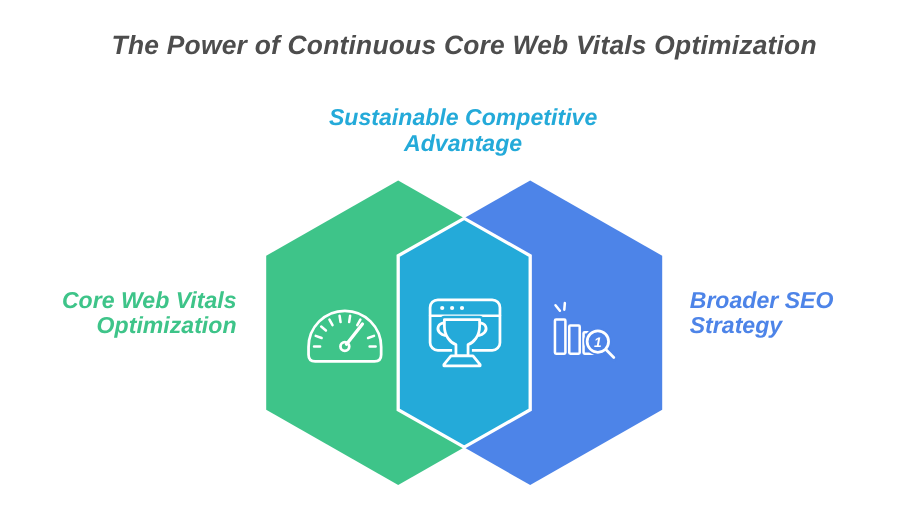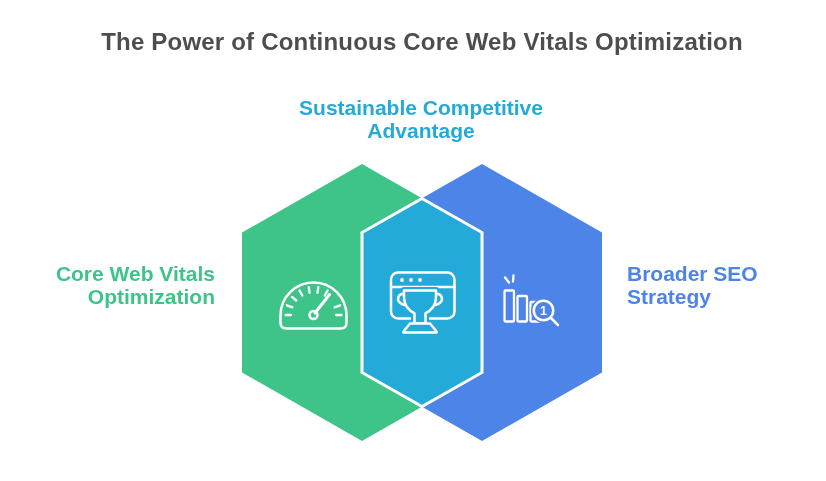--- a/index.html
+++ b/index.html
@@ -1,19 +1,20 @@
 <!DOCTYPE html>
 <html style="--green: #3ec489; --blue: #4d84e8; --cyan: #24aad9; --title_text: #4d4d4d; --icon_white: #ffffff; --background: #ffffff;"><head>
 <meta charset="utf-8">
 <style>
   html,body{margin:0;padding:0;background:#fff;}
   .stage{
     position:relative;width:826px;height:481px;overflow:hidden;
     background:var(--background,#fff);
     font-family:"Liberation Sans",sans-serif;
+    font-style:italic;
   }
   .title{
     position:absolute;top:28px;left:422px;transform:translateX(-50%);
     font-size:24px;font-weight:700;letter-spacing:.2px;white-space:nowrap;
     color:var(--title_text,#4d4d4d);
   }
   .label{
     position:absolute;font-size:21px;font-weight:700;line-height:22.5px;
     white-space:pre-line;
   }

